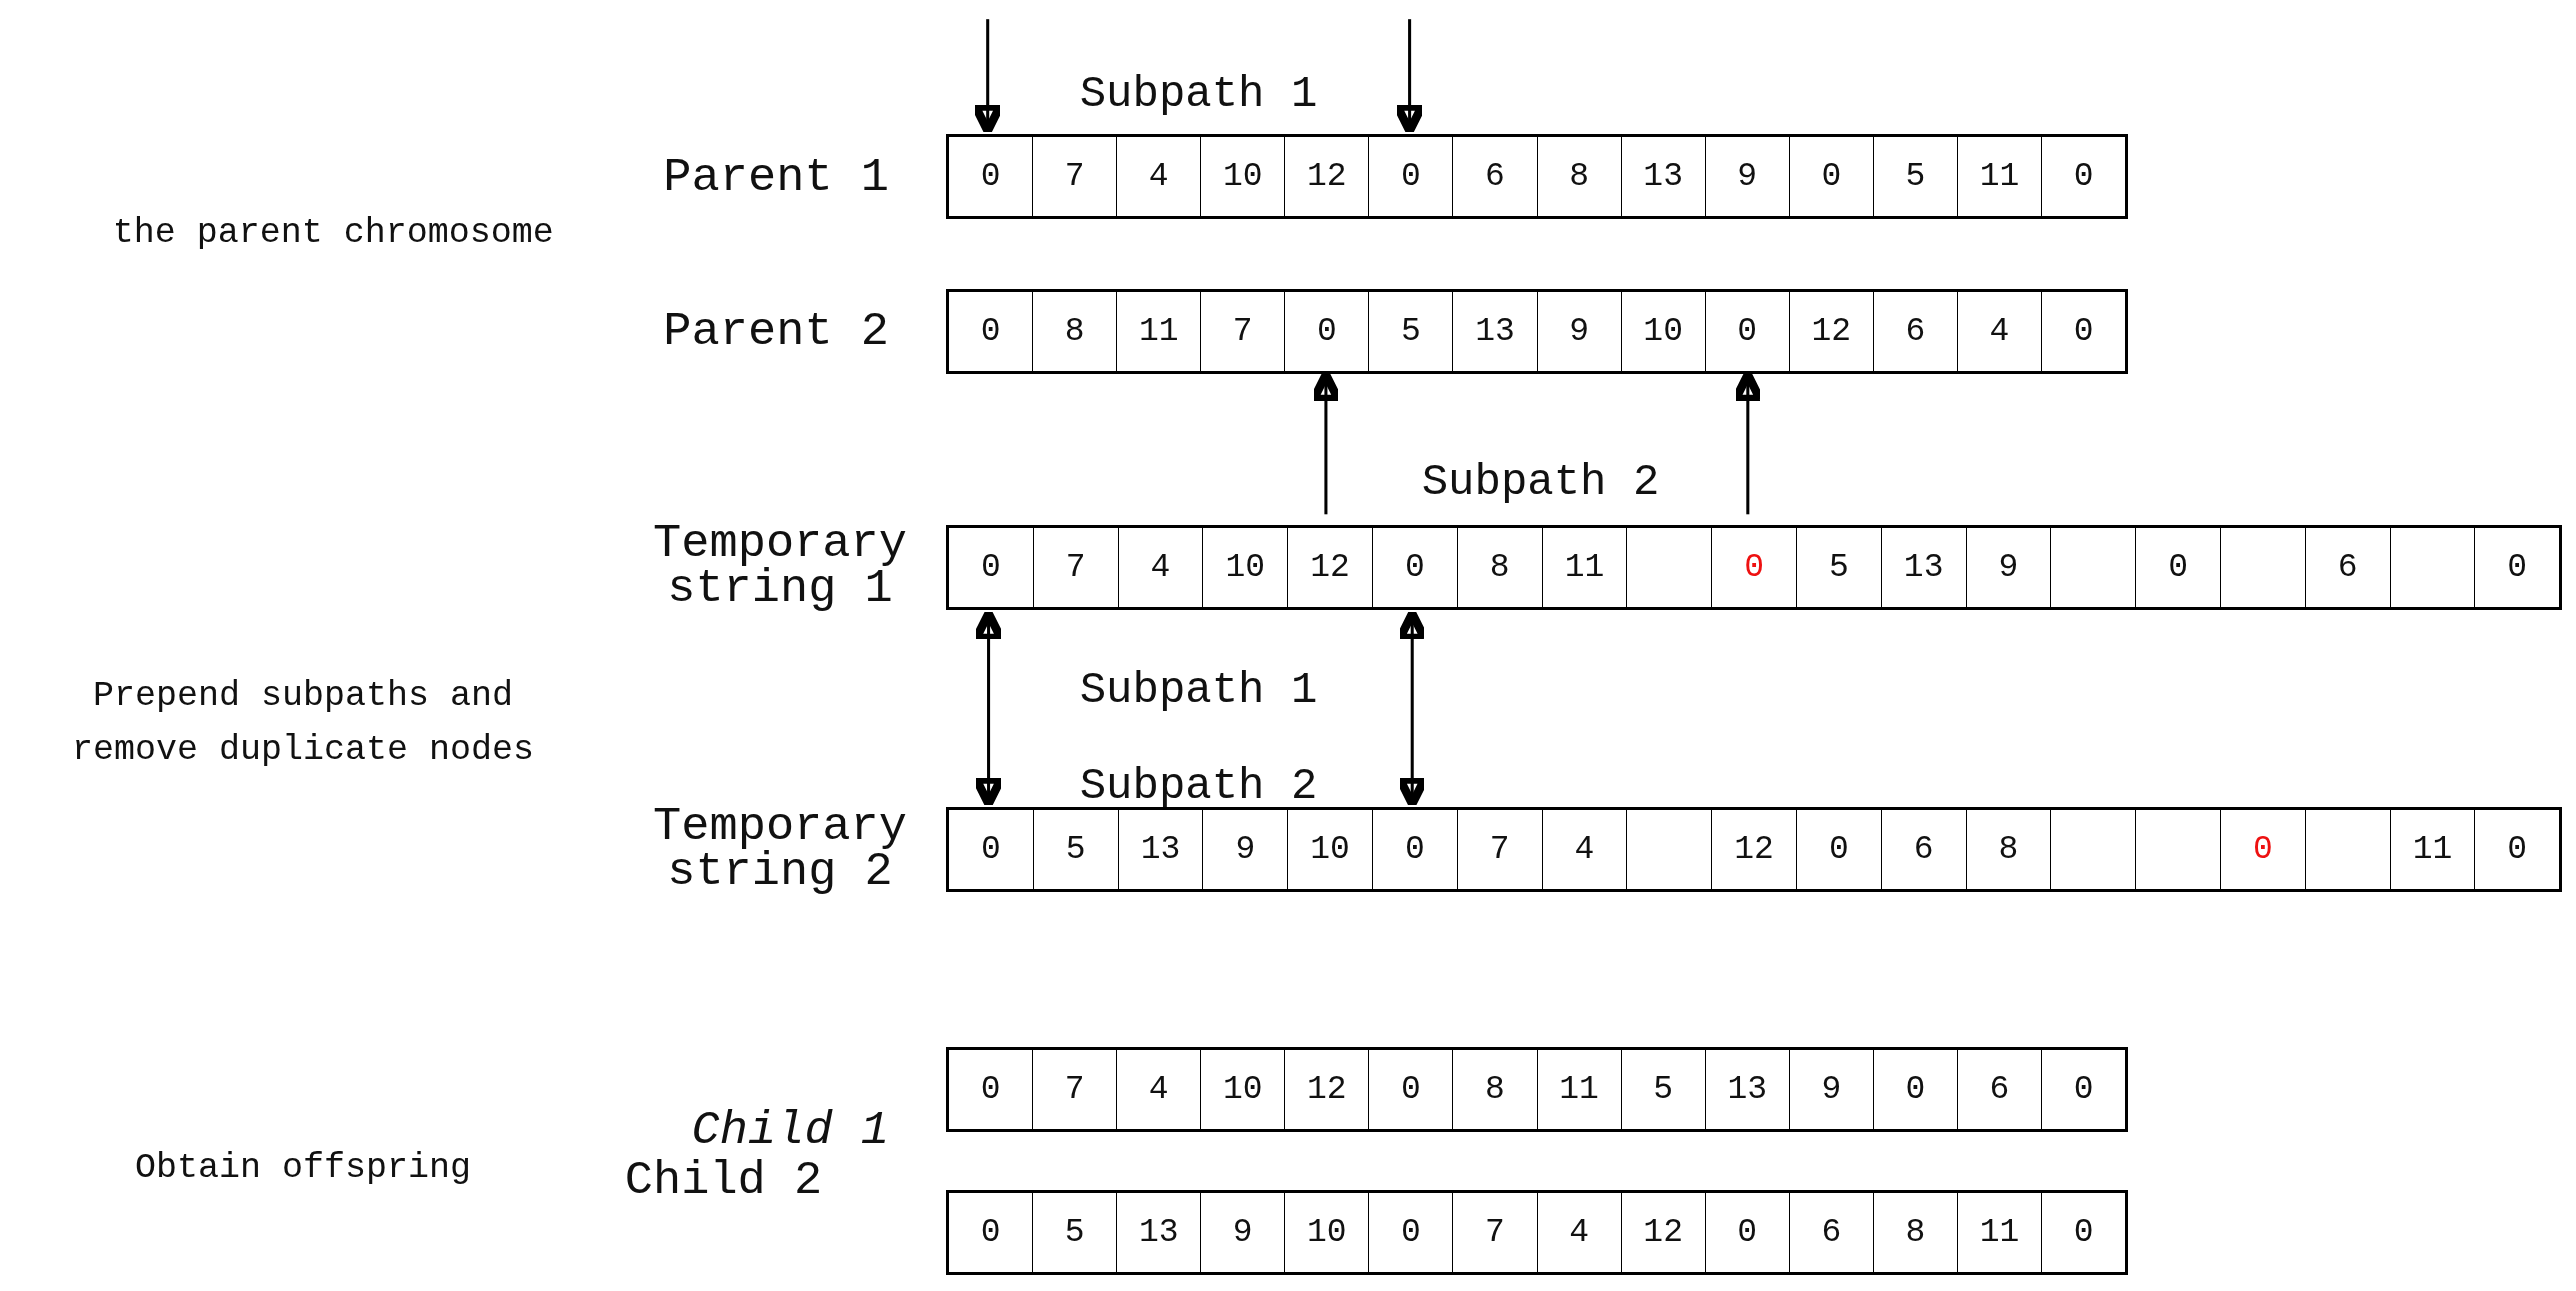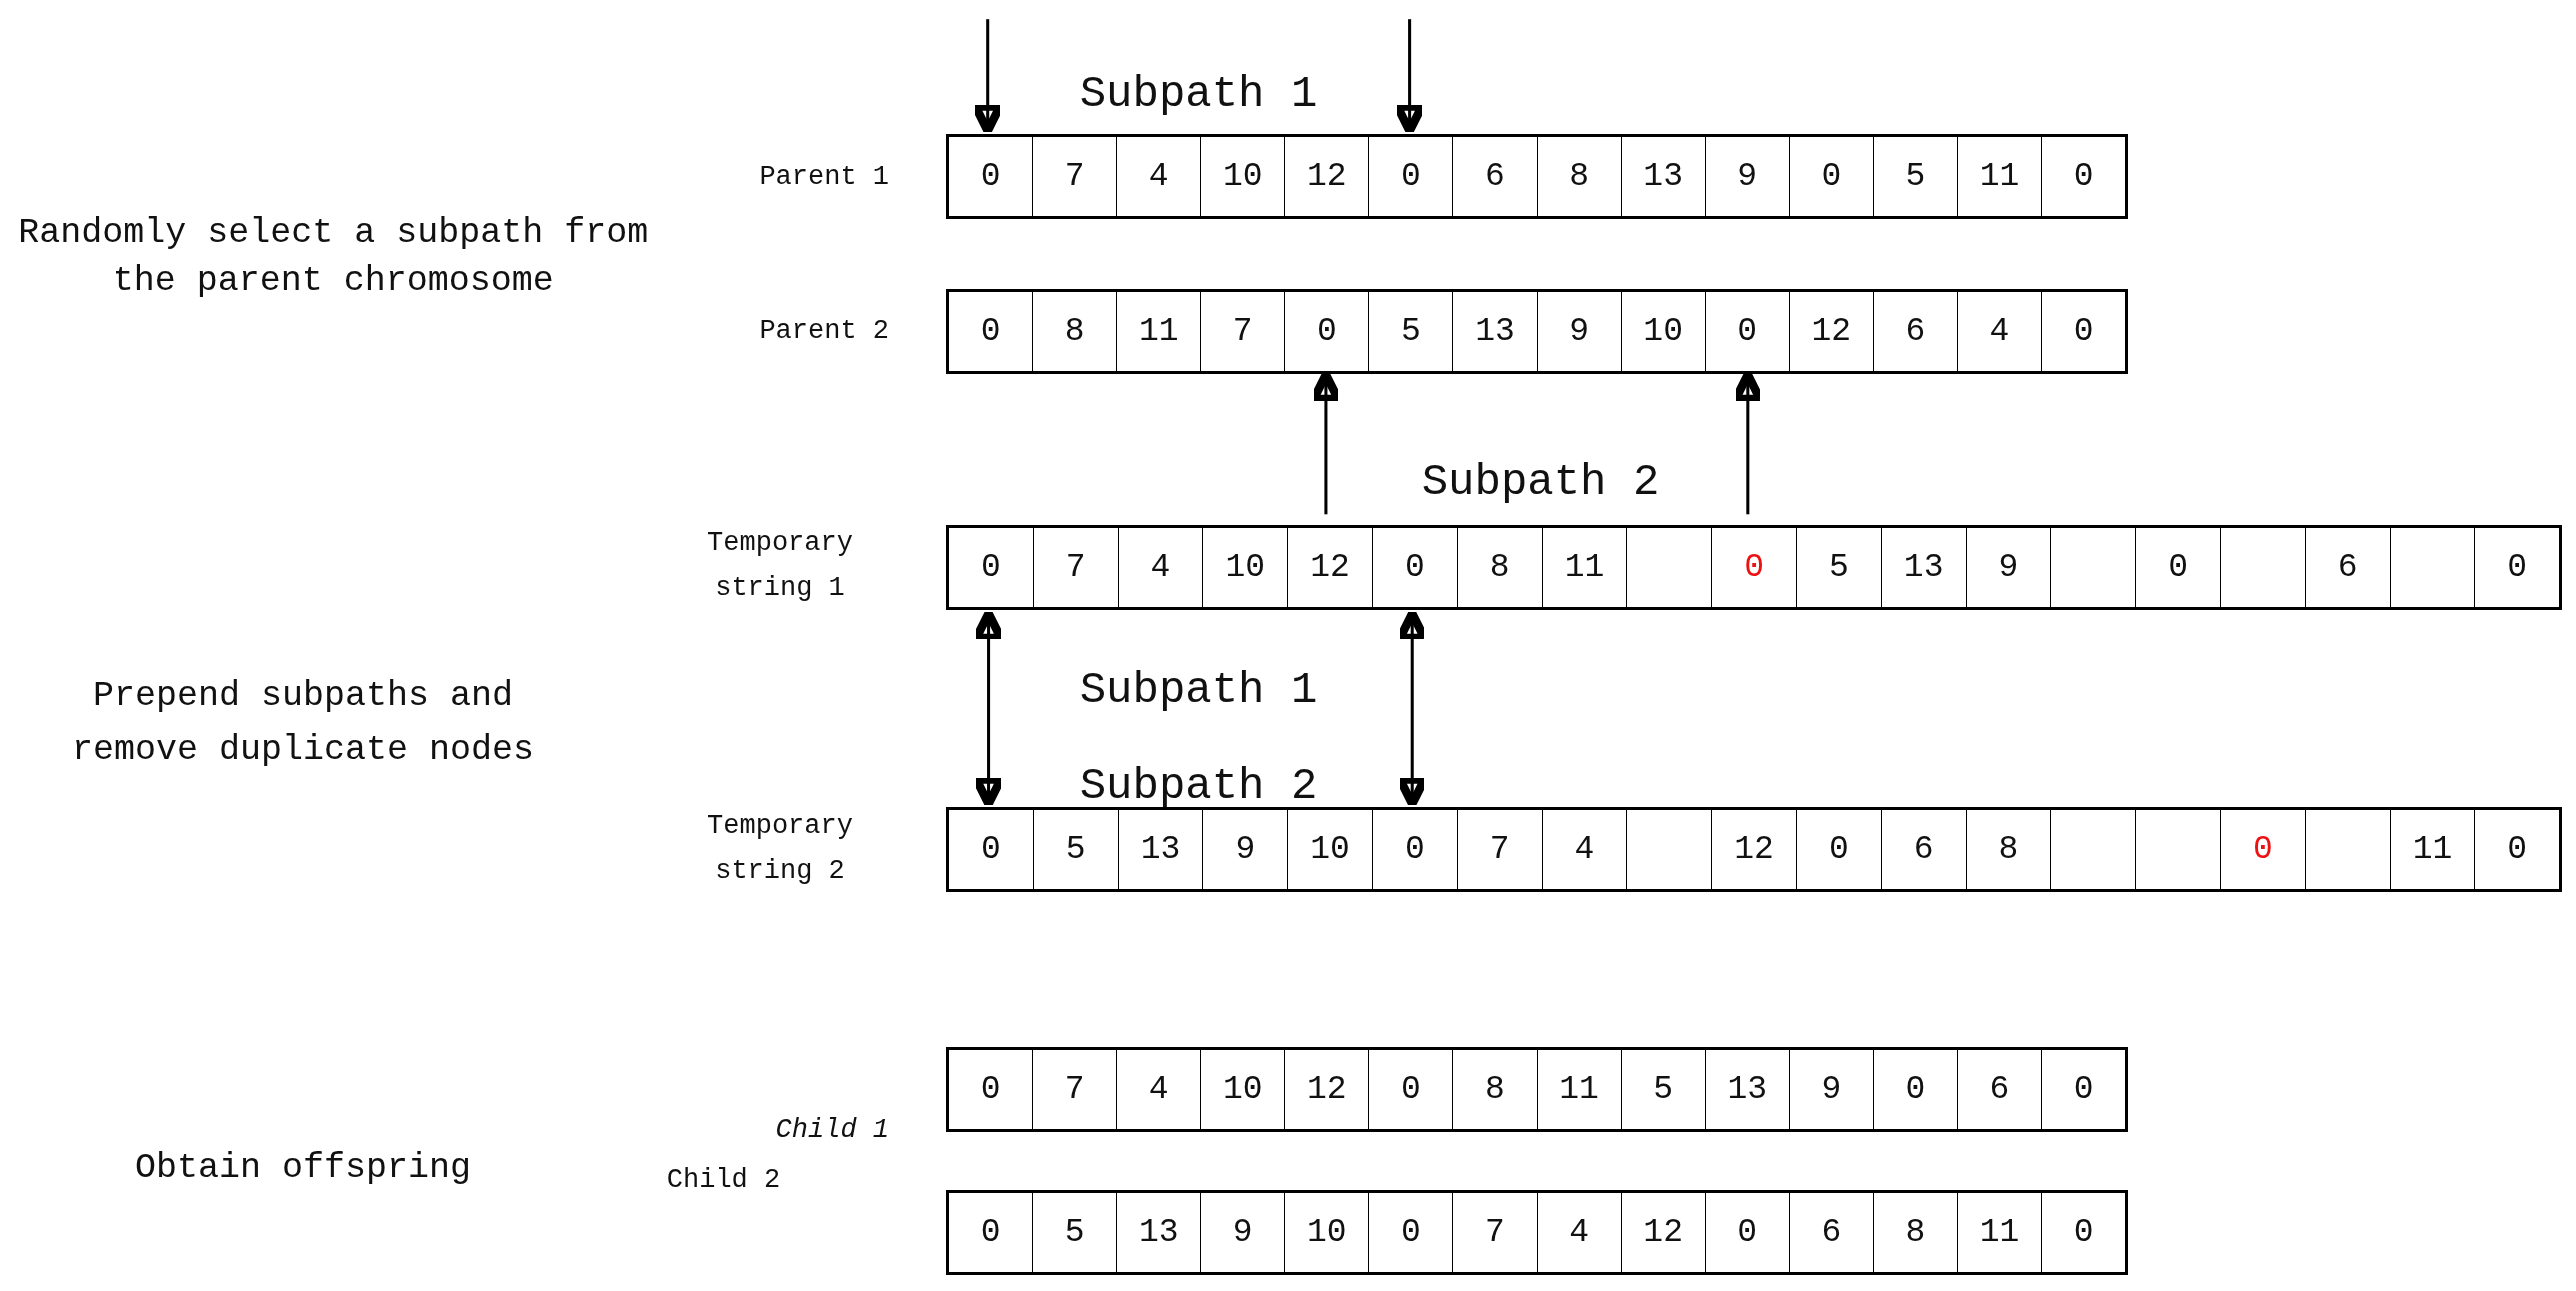--- a/index.html
+++ b/index.html
@@ -37,21 +37,21 @@
   #parent1-row { left: 946px; top: 134px;  width: 1182px; }
   #parent2-row { left: 946px; top: 289px;  width: 1182px; }
   #temp1-row   { left: 946px; top: 525px;  width: 1616px; }
   #temp2-row   { left: 946px; top: 807px;  width: 1616px; }
   #child1-row  { left: 946px; top: 1047px; width: 1182px; }
   #child2-row  { left: 946px; top: 1190px; width: 1182px; }
 
   
   .row-label {
     position: absolute;
-    font-size: 27px;
+    font-size: 47px;
     line-height: 45px;
     white-space: nowrap;
   }
   .row-label.right { text-align: right; }
   .row-label.center { text-align: center; white-space: normal; }
   #parent1-label { left: 558px; top: 155px;  width: 331px; }
   #parent2-label { left: 558px; top: 309px;  width: 331px; text-align: right; }
   #temp1-label   { left: 645px; top: 521px;  width: 270px; }
   #temp2-label   { left: 645px; top: 804px;  width: 270px; }
   #child1-label  { left: 558px; top: 1108px; width: 331px; font-style: italic; }
@@ -105,21 +105,20 @@
     </defs>
     <line x1="1133" y1="22" x2="1133" y2="146" marker-end="url(#ah)"></line>
     <line x1="1617" y1="22" x2="1617" y2="146" marker-end="url(#ah)"></line>
     <line x1="1521" y1="590" x2="1521" y2="434" marker-end="url(#ah)"></line>
     <line x1="2005" y1="590" x2="2005" y2="434" marker-end="url(#ah)"></line>
     <line x1="1134" y1="708" x2="1134" y2="918" marker-start="url(#ah)" marker-end="url(#ah)"></line>
     <line x1="1620" y1="708" x2="1620" y2="918" marker-start="url(#ah)" marker-end="url(#ah)"></line>
   </svg>
 
   <div class="step-label" id="step1">
-    <span class="line">Randomly select a subpath from</span>
     <span class="line">the parent chromosome</span>
   </div>
   <div class="step-label" id="step2">
     <span class="line">Prepend subpaths and</span>
     <span class="line">remove duplicate nodes</span>
   </div>
   <div class="step-label" id="step3">
     <span class="line">Obtain offspring</span>
   </div>
 

